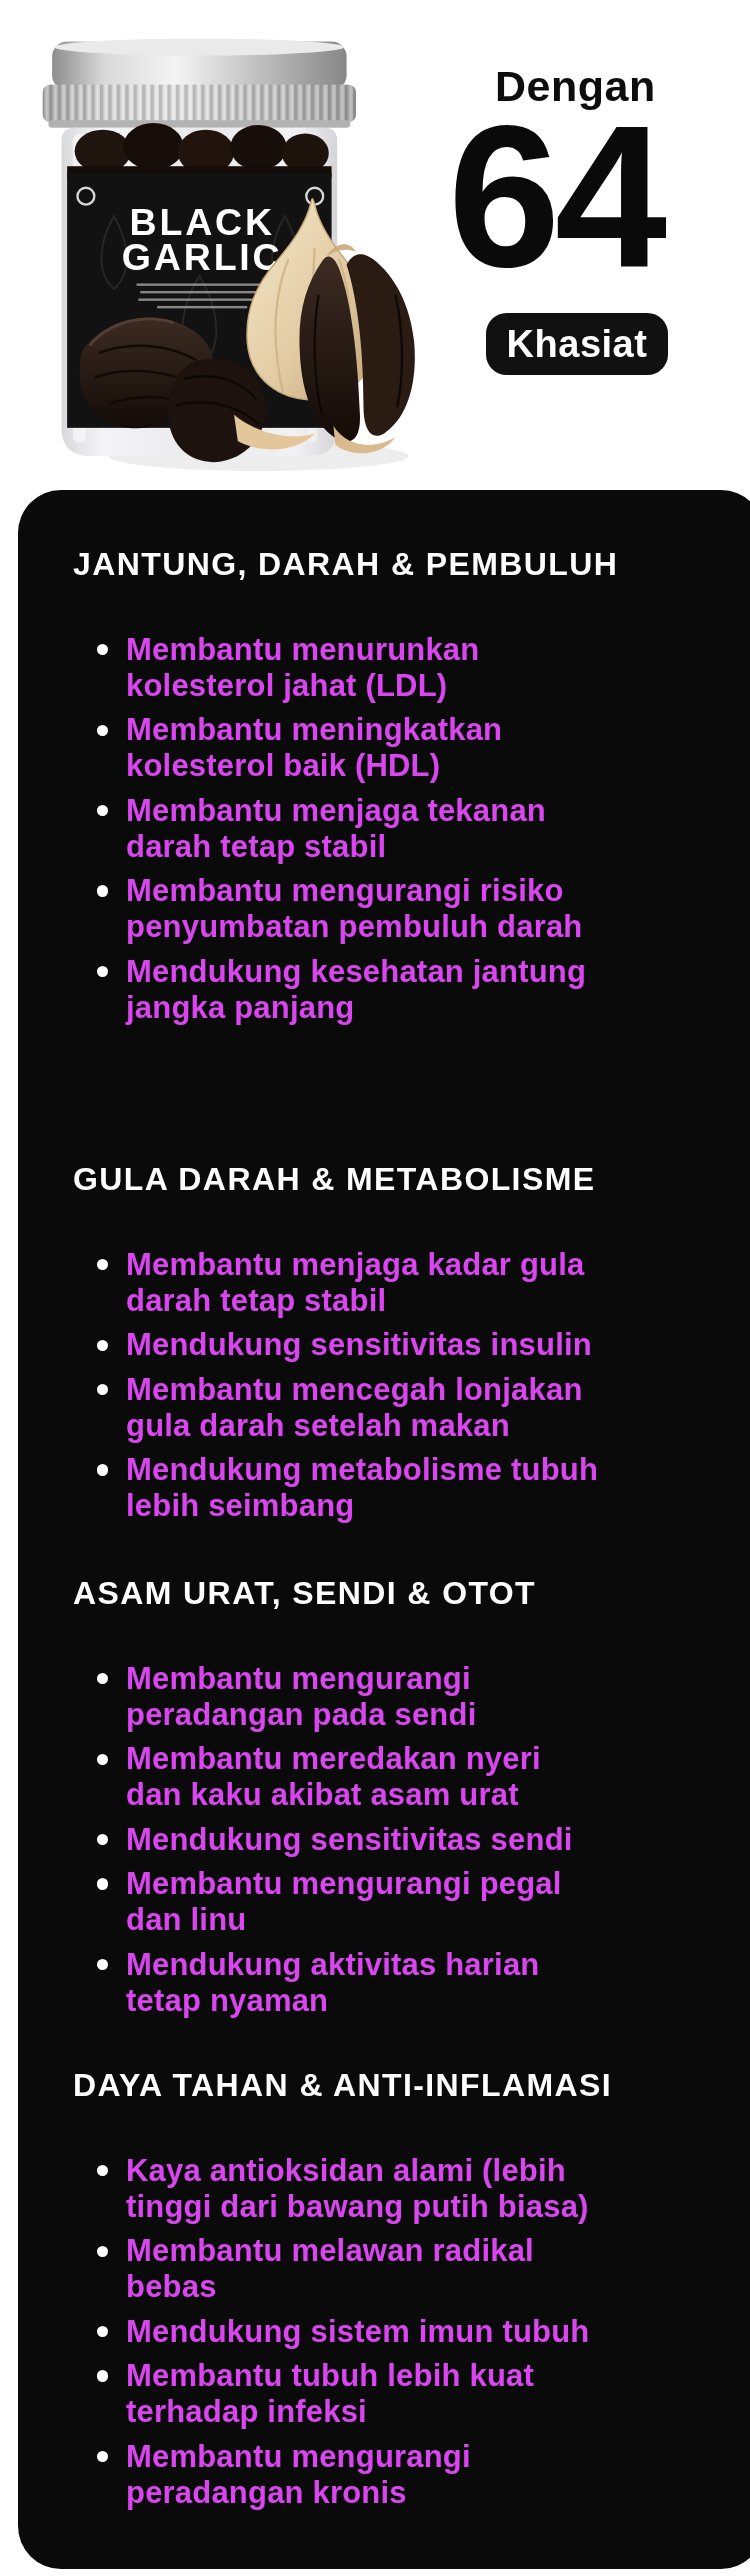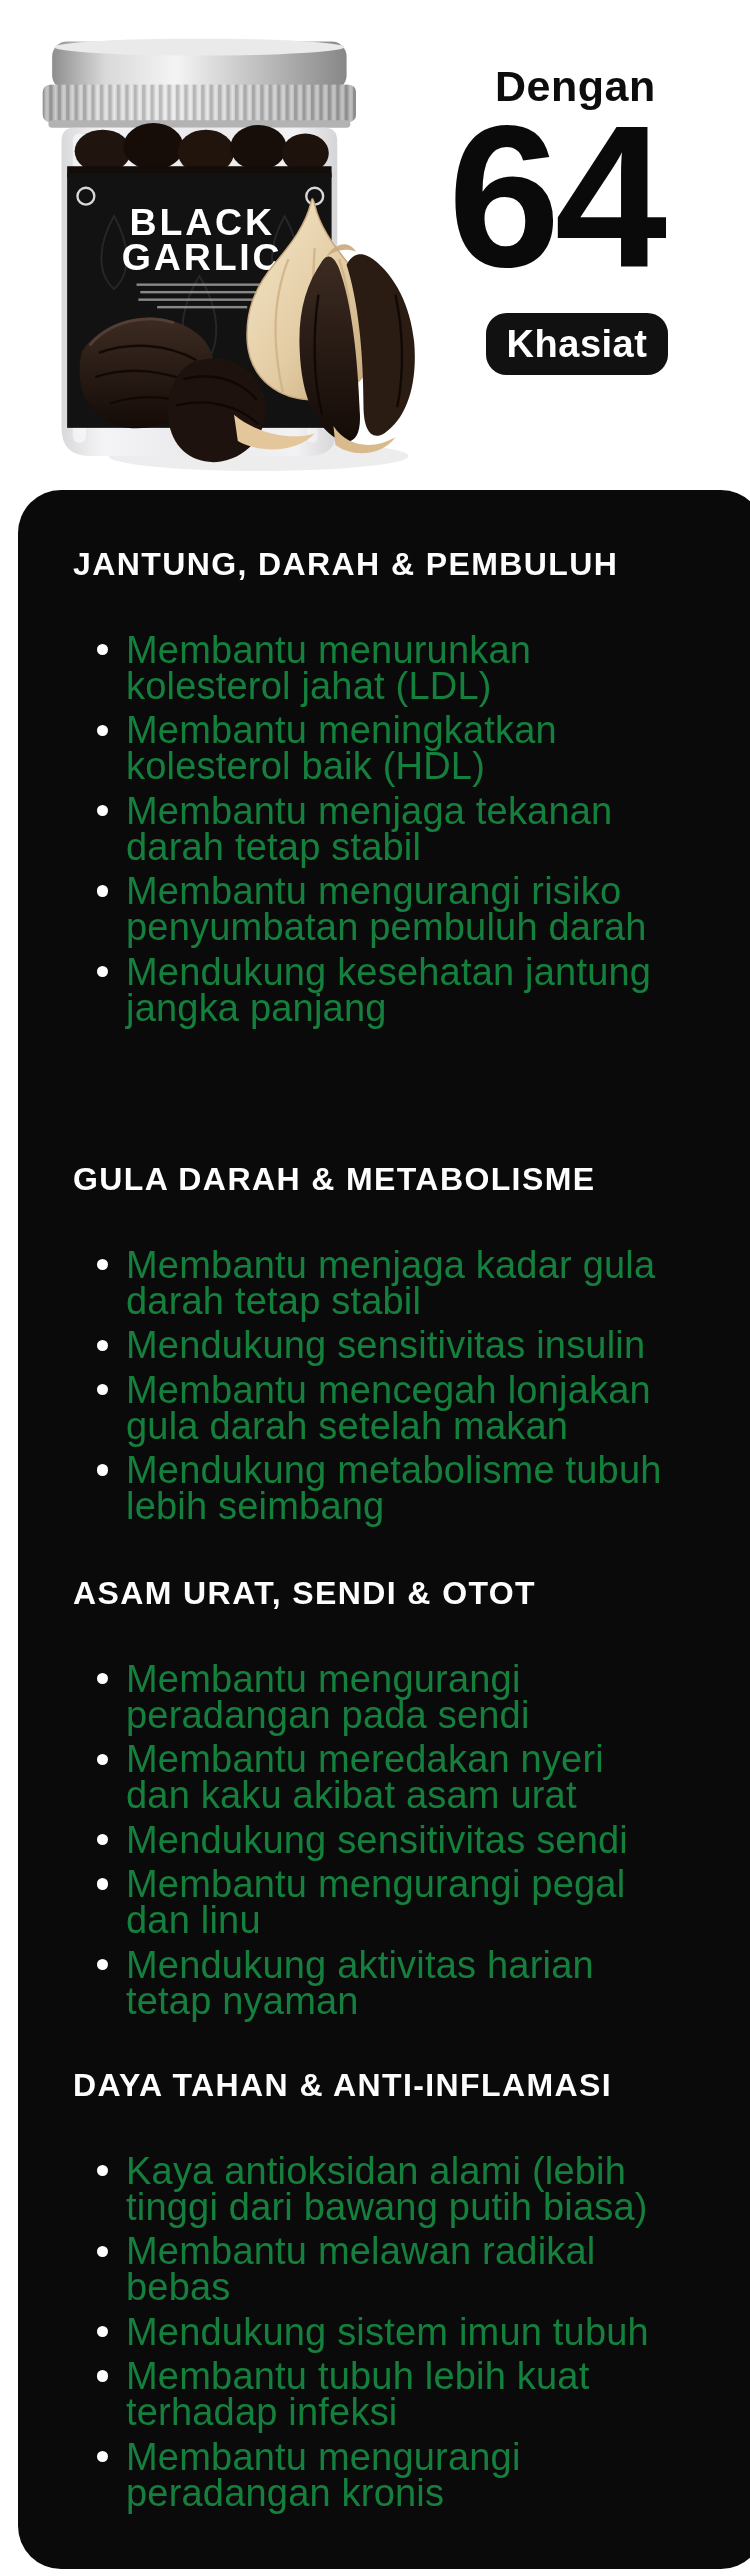--- a/index.html
+++ b/index.html
@@ -32,22 +32,22 @@
   .benefit-section{position:absolute;left:55px;right:38px;}
   .s0{top:55px}.s1{top:670px}.s2{top:1084px}.s3{top:1576px}
   .benefit-section h2{
     margin:0;color:#fdfdfd;font-size:32px;font-weight:bold;
     letter-spacing:1.4px;line-height:38px;
   }
   .benefit-section ul{
     list-style:none;margin:49px 0 0 0;padding:0 0 0 53px;
   }
   .benefit-section li{
-    position:relative;color:#15803d;font-size:38px;line-height:36px;
-    letter-spacing:0.2px;white-space:pre-line;margin:0 0 8.4px 0;font-weight:normal;
+    position:relative;color:#d946ef;font-size:31px;line-height:36px;
+    letter-spacing:0.2px;white-space:pre-line;margin:0 0 8.4px 0;font-weight:bold;
   }
   .benefit-section li::before{
     content:"";position:absolute;left:-29px;top:12.2px;width:11.3px;height:11.3px;
     border-radius:50%;background:#ffffff;
   }
 </style>
 </head>
 <body>
 
 <div class="page">

